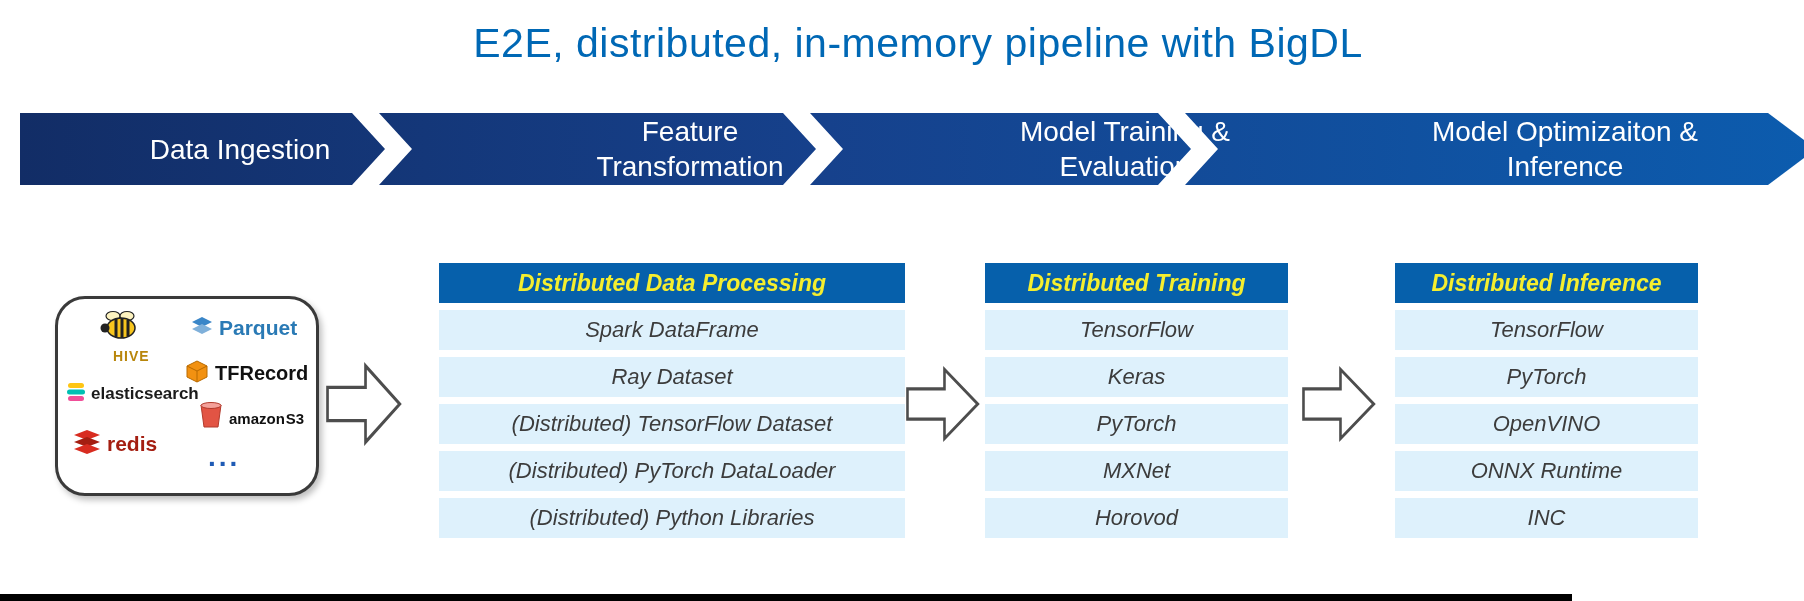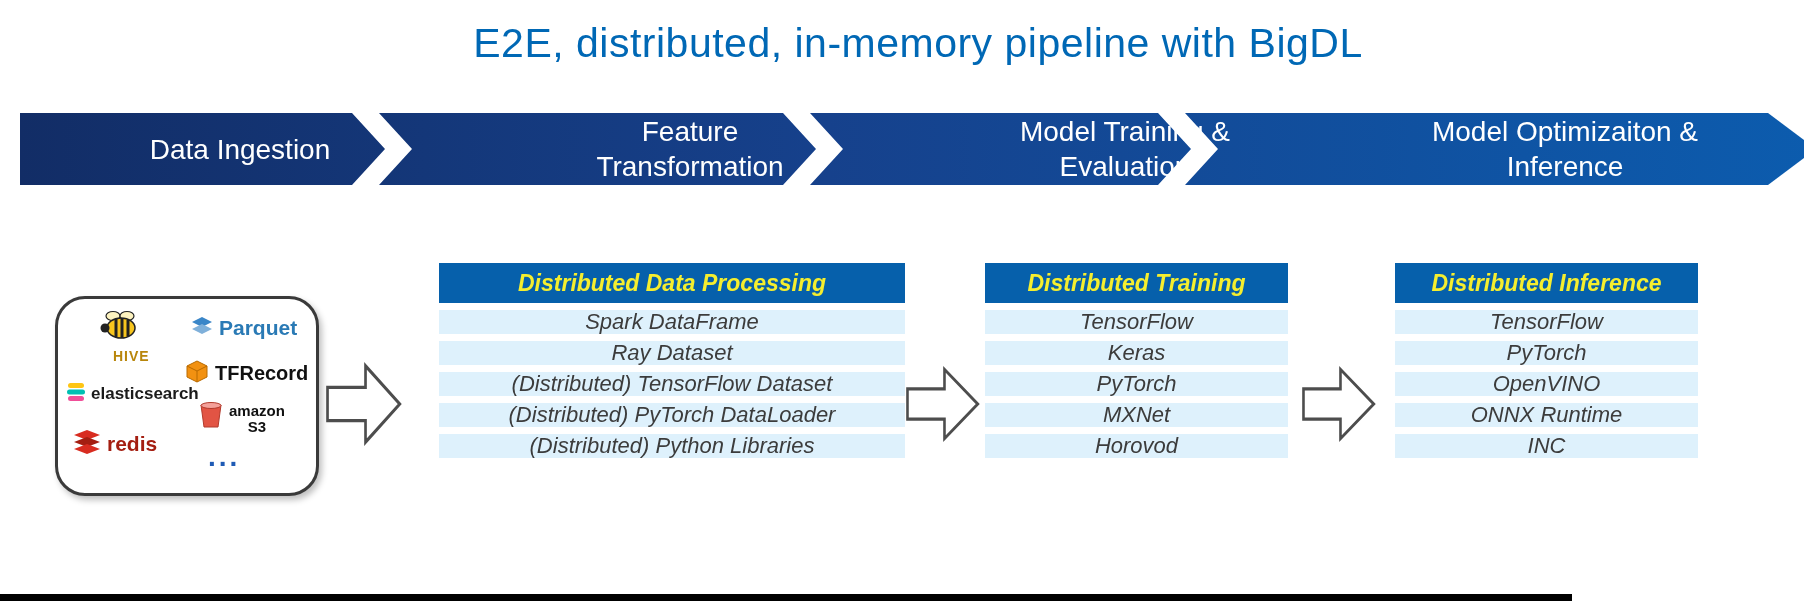--- a/index.html
+++ b/index.html
@@ -116,21 +116,21 @@
     background: #0660ab;
     color: #f5ee2e;
     font-size: 23px;
     font-style: italic;
     font-weight: bold;
     display: flex;
     align-items: center;
     justify-content: center;
   }
   .pipe-table-row {
-    height: 24px;
+    height: 40px;
     margin-bottom: 7px;
     background: #def1fc;
     color: #3c3c3c;
     font-size: 22px;
     font-style: italic;
     display: flex;
     align-items: center;
     justify-content: center;
   }
 
@@ -219,21 +219,21 @@
       <span class="redis-text">redis</span>
     </div>
 
     <div class="logo logo-s3">
       <span>
         <svg width="26" height="30" viewBox="0 0 26 30">
           <path d="M3 4 L23 4 L20 26 L6 26 Z" fill="#e25444" stroke="#b23a2c" stroke-width="1"></path>
           <ellipse cx="13" cy="4.5" rx="10" ry="3" fill="#f4a19a" stroke="#b23a2c" stroke-width="1"></ellipse>
         </svg>
       </span>
-      <span class="logo-stack" style="display:flex;flex-direction:column;align-items:center;">
+      <span class="logo-stack" style="display:flex;flex-direction:row;align-items:center;">
         <span class="s3-amazon-text">amazon</span>
         <span class="s3-text">S3</span>
       </span>
     </div>
 
     <div class="logo logo-more">
       <span class="more-dots">...</span>
     </div>
   </div>
 

